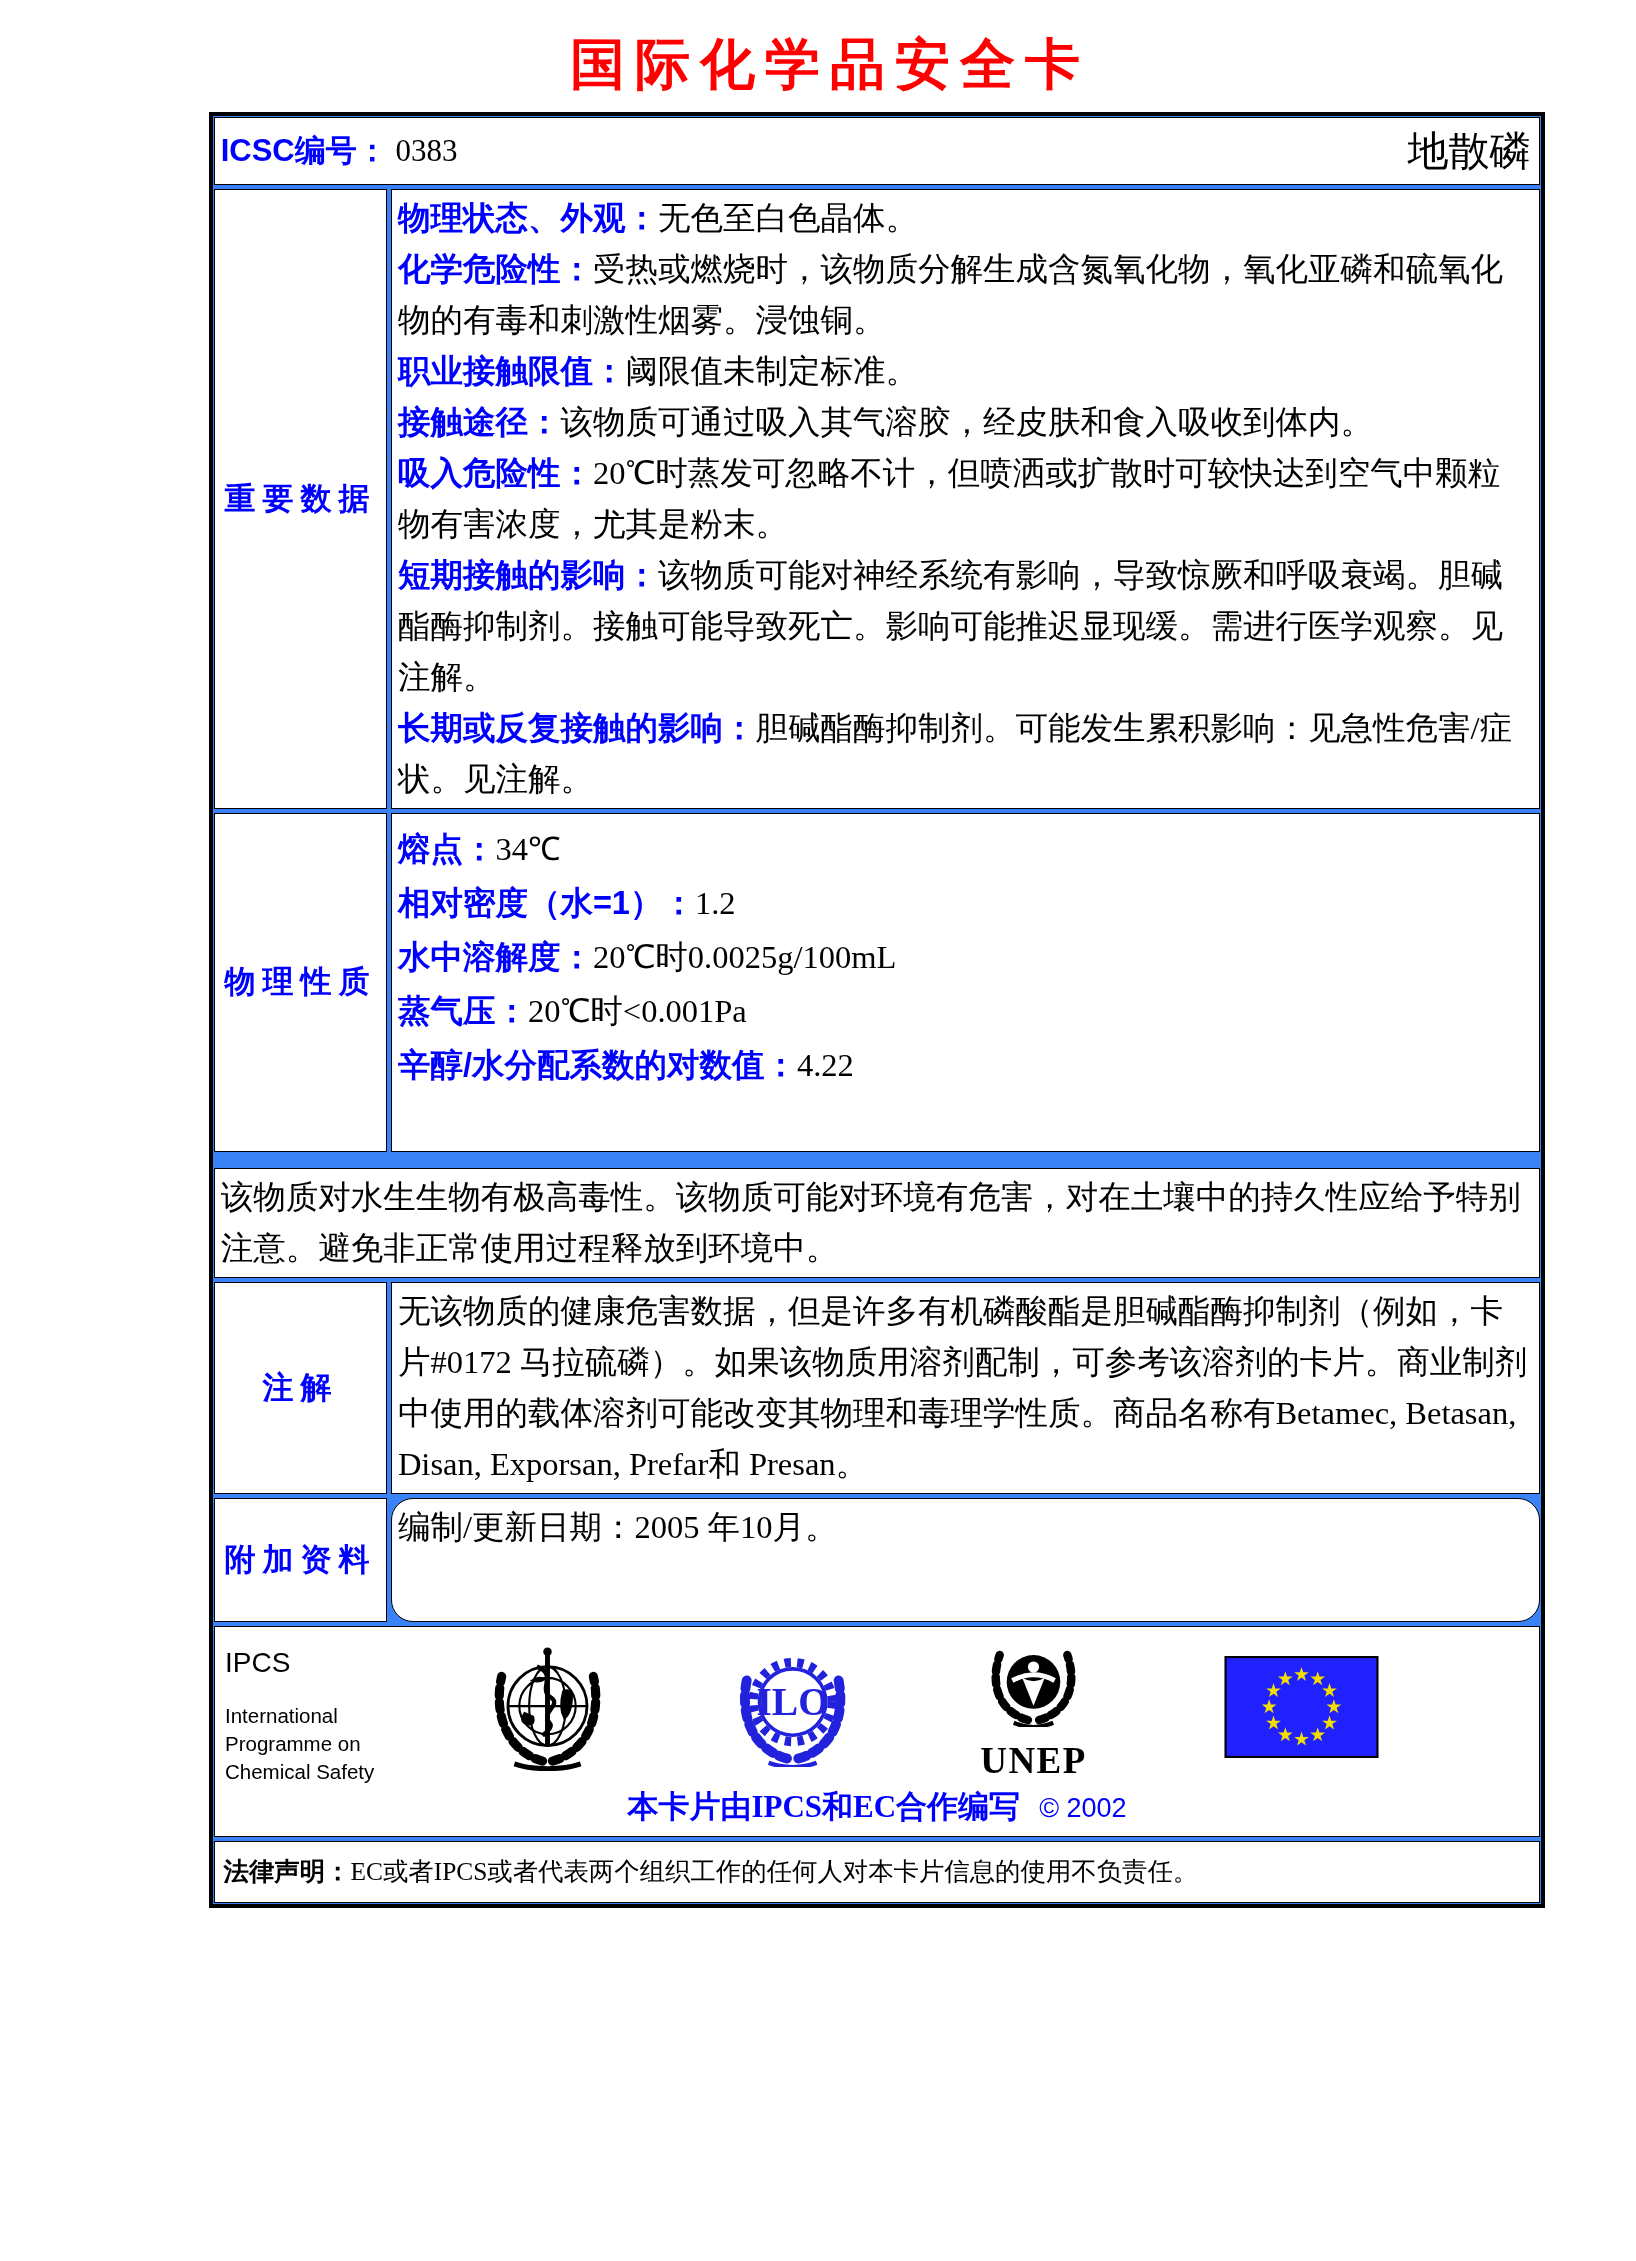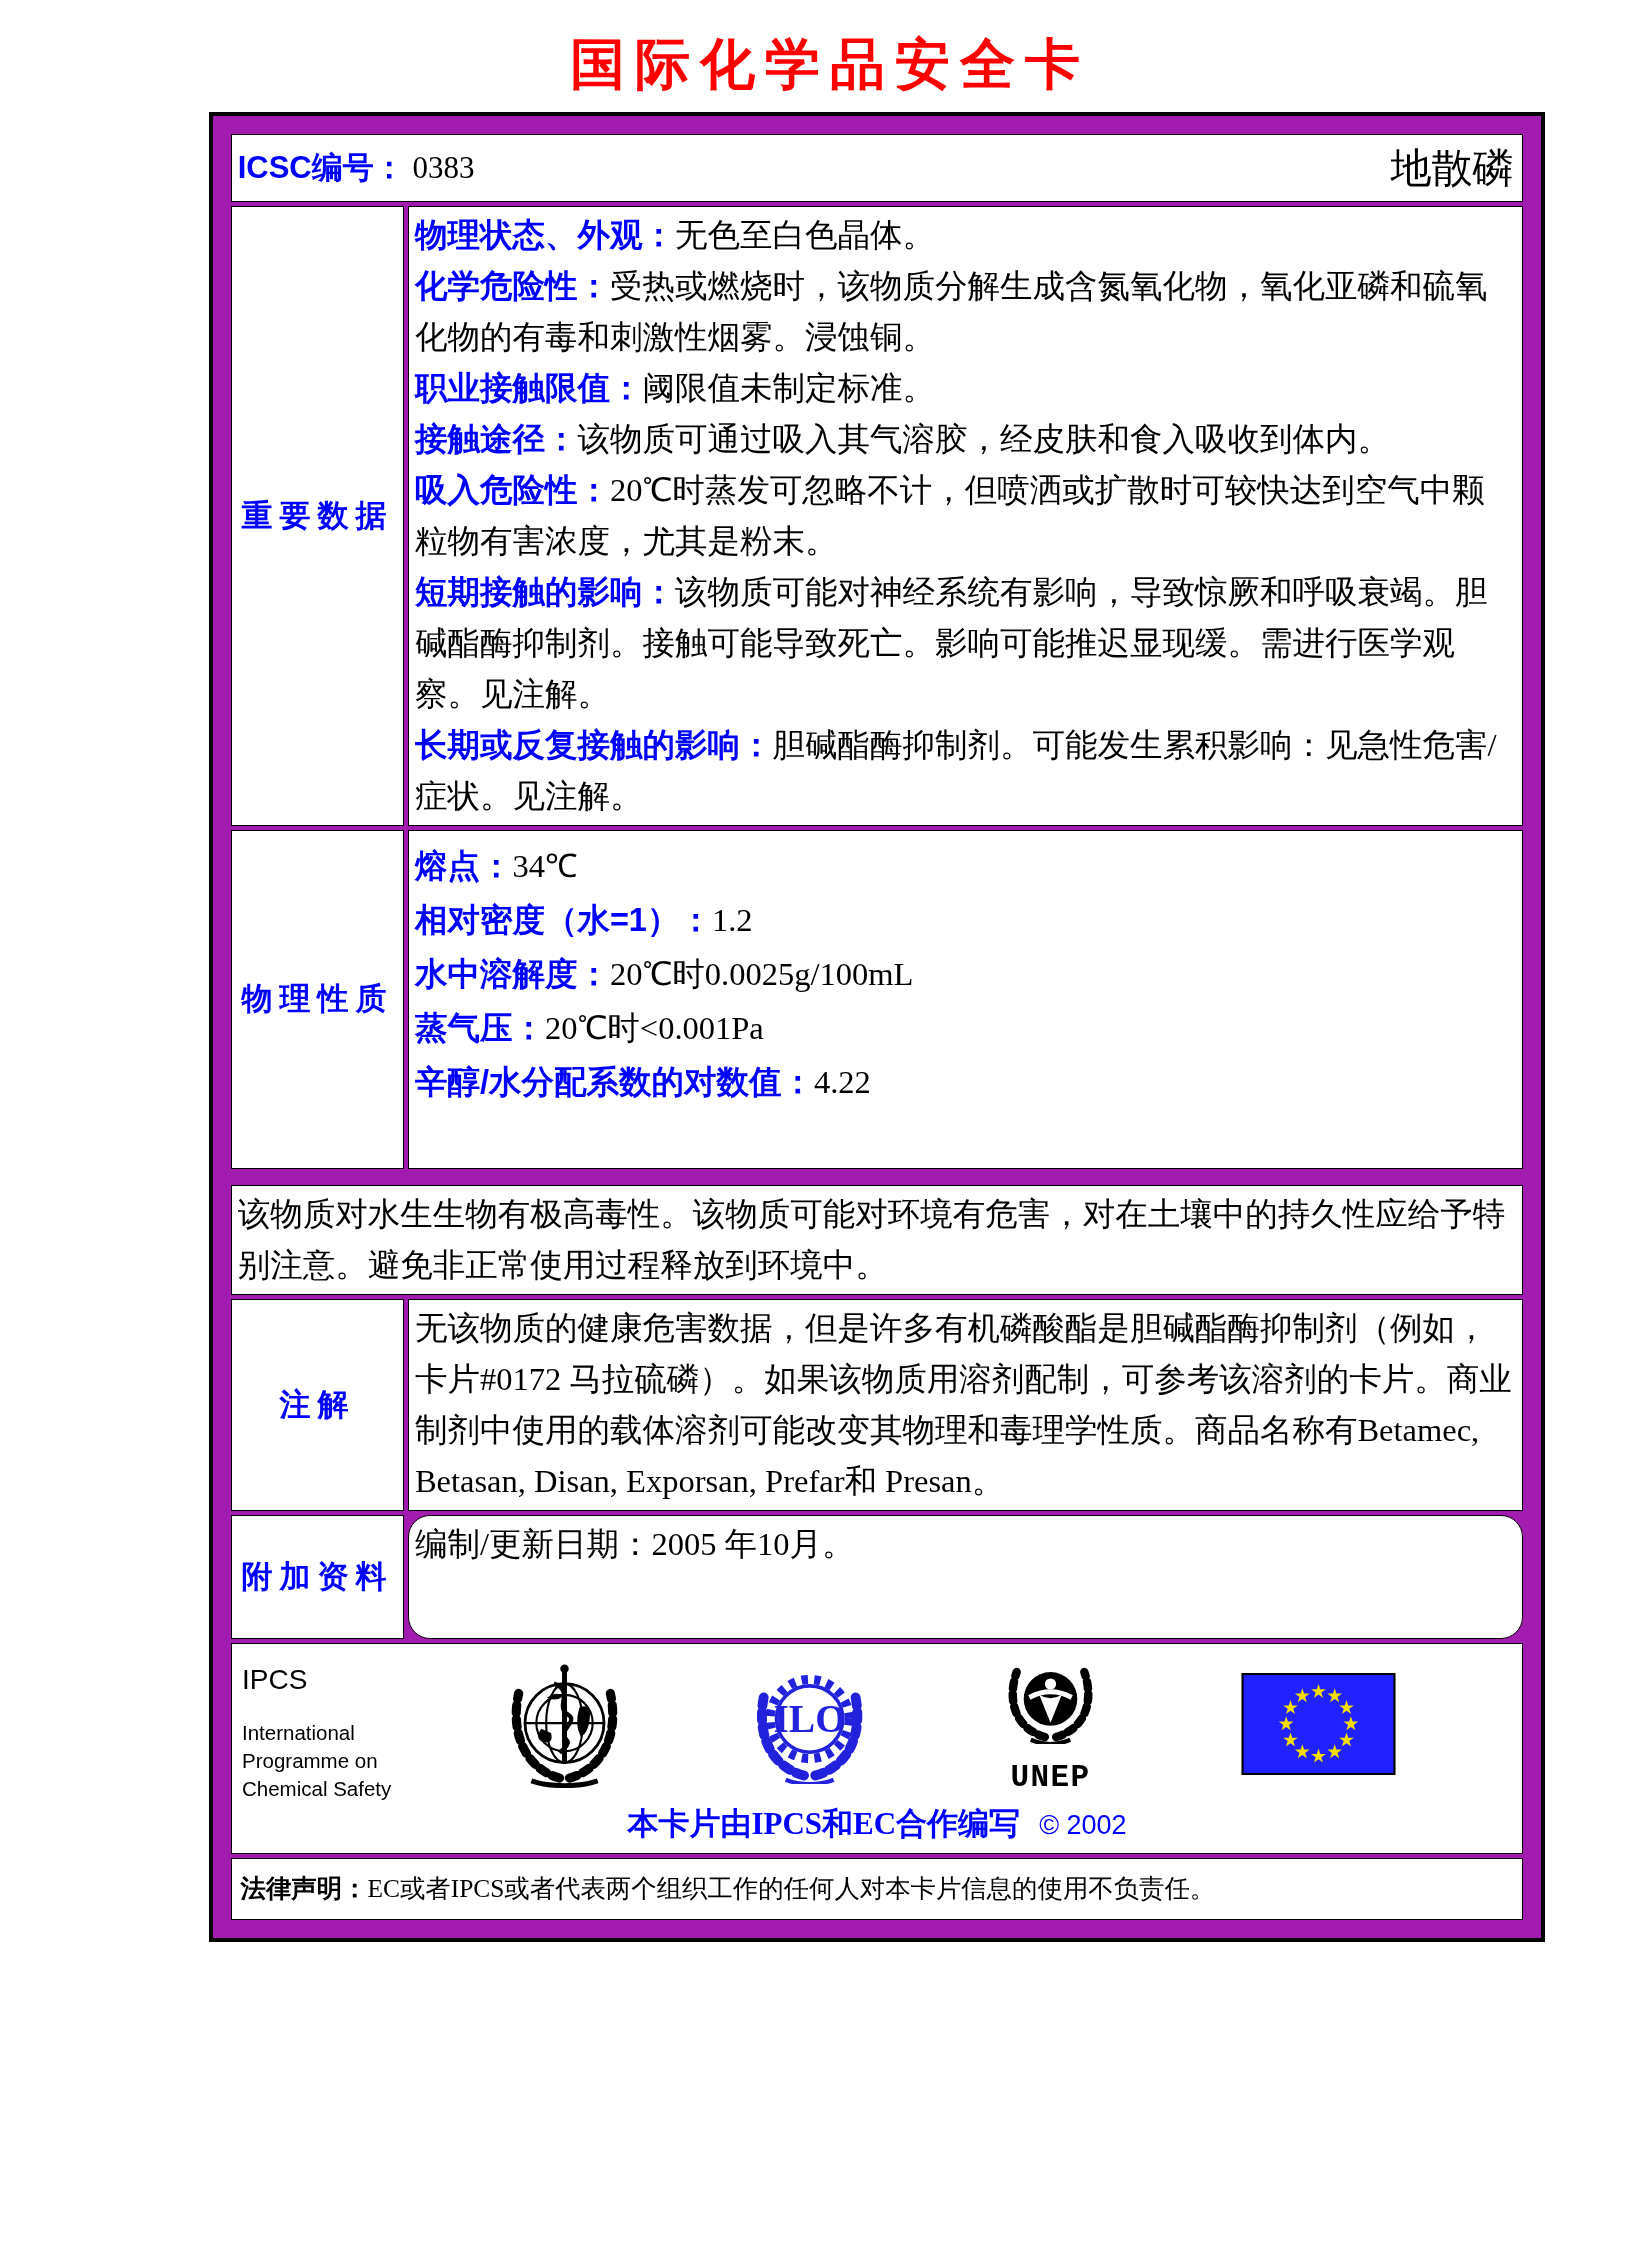--- a/index.html
+++ b/index.html
@@ -7,22 +7,22 @@
     position:relative; width:1636px; height:2261px; background:#ffffff;
     font-family:"Liberation Serif", serif; color:#000;
   }
   .doc-title {
     position:absolute; left:197px; top:28px; width:1266px; margin:0;
     text-align:center; color:#FF0000; font-size:55px; font-weight:bold;
     letter-spacing:10px; font-family:"Liberation Serif", serif;
   }
   .card {
     position:absolute; left:209px; top:112px; width:1336px;
-    box-sizing:border-box; border:4.2px solid #000; background:#a21caf;
-    padding:18px; display:flex; flex-direction:column; gap:4.2px;
+    box-sizing:border-box; border:4.2px solid #000; background:#3b82f6;
+    padding:1px; display:flex; flex-direction:column; gap:4.2px;
   }
   .row { display:flex; gap:4.2px; align-items:stretch; }
   .cell { border:1.4px solid #000; box-sizing:border-box; background:#fff; }
 
   .header-cell {
     flex:1; min-height:68px; display:flex; justify-content:space-between;
     align-items:center; padding:0 8.5px 0 5.7px; font-size:31px;
   }
   .blue-label {
     color:#0000FF; font-weight:bold;
@@ -54,22 +54,22 @@
     font-family:"Liberation Sans", sans-serif;
   }
   .ipcs-acronym { font-size:28px; font-weight:normal; margin-bottom:23px; }
   .ipcs-line { font-size:20.5px; line-height:28px; }
   .logo { flex:0 0 auto; }
   .logo-who  { margin-left:81px; }
   .logo-ilo  { margin-left:117px; }
   .logo-unep { margin-left:120px; text-align:center; }
   .logo-eu   { margin-left:134px; }
   .unep-text {
-    font-family:Liberation Mono, monospace; font-weight:bold;
-    font-size:31px; letter-spacing:1.4px; line-height:31px; margin-top:16px;
+    font-family:Liberation Serif, serif; font-weight:bold;
+    font-size:37px; letter-spacing:1.4px; line-height:31px; margin-top:16px;
   }
   .caption { text-align:center; font-size:31px; color:#0000FF; padding-bottom:2.8px; }
   .cap-main { font-weight:bold; font-family:"Liberation Serif", serif; }
   .cap-copy { font-family:"Liberation Sans", sans-serif; font-size:27px; margin-left:11.3px; }
 
   .legal-cell { flex:1; min-height:62px; display:flex; align-items:center; padding:0 8.5px; font-size:25.4px; }
   .legal-label { font-weight:bold; font-family:Liberation Serif, serif; color:#000; white-space:nowrap; }
   .legal-text { font-family:"Liberation Serif", serif; }
 </style>
 </head>

